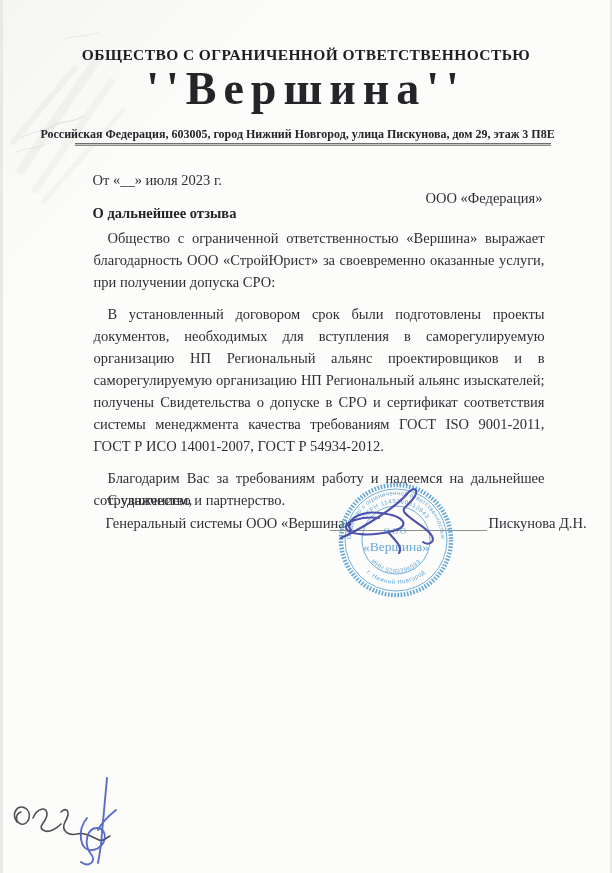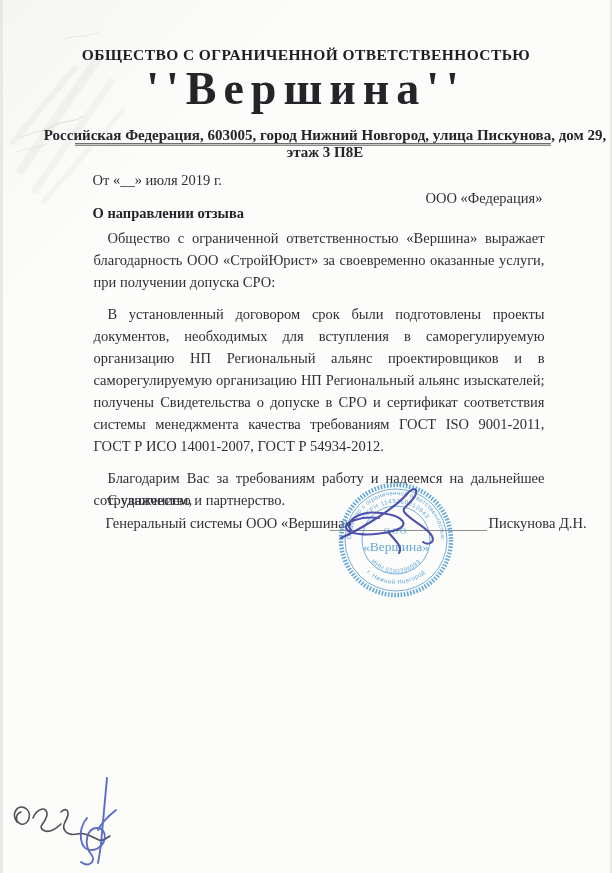--- a/index.html
+++ b/index.html
@@ -8,22 +8,22 @@
     background:#fcfcfa;overflow:hidden;
     font-family:"Liberation Serif","DejaVu Serif",serif;
     color:#2e2f36;
   }
   .scan-shade{position:absolute;inset:0;pointer-events:none;
     background:linear-gradient(135deg, rgba(120,120,110,0.05) 0%, rgba(0,0,0,0) 22%);}
   .org-type{position:absolute;top:46px;left:0;right:0;text-align:center;
     font-weight:bold;font-size:15.5px;letter-spacing:0.4px;color:#1d1e23;}
   .org-name{position:absolute;top:62px;left:0;right:0;text-align:center;
     font-weight:bold;font-size:46px;letter-spacing:7px;color:#242429;}
-  .address{position:absolute;top:127px;left:0;right:0;text-align:center;
-    font-weight:bold;font-size:15px;color:#24252b;padding-left:38px;}
+  .address{position:absolute;top:127px;left:0;right:0;text-align:left;
+    font-weight:bold;font-size:12px;color:#24252b;padding-left:38px;}
   .rule{position:absolute;top:143px;left:72px;width:476px;height:3px;
     background:linear-gradient(to bottom,#6e6e6e 0,#6e6e6e 1px,#c6c6c2 1px,#c6c6c2 2px,#8b8b89 2px,#8b8b89 3px);}
   .inn{position:absolute;top:149px;left:0;right:0;text-align:center;
     font-weight:bold;font-size:14.5px;color:#1f2026;}
   .date-line{position:absolute;top:172px;left:90px;font-size:14.5px;}
   .recipient{position:absolute;top:190px;right:67px;font-size:14.5px;text-align:right;}
   .subject{position:absolute;top:205px;left:90px;font-size:14.5px;font-weight:bold;color:#23242a;}
   .body-text{position:absolute;top:227px;left:91px;width:455px;}
   .body-text p{margin:0 4px 10px 0;text-indent:14px;text-align:justify;
     font-size:14.5px;line-height:22px;}
@@ -53,23 +53,23 @@
     </g>
   </svg>
 
   <div class="scan-shade"></div>
 
   <div class="org-type">ОБЩЕСТВО С ОГРАНИЧЕННОЙ ОТВЕТСТВЕННОСТЬЮ</div>
   <div class="org-name">''Вершина''</div>
   <div class="address">Российская Федерация, 603005, город Нижний Новгород, улица Пискунова, дом 29, этаж 3 П8Е</div>
   <div class="rule"></div>
 
-  <div class="date-line">От «__» июля 2019 г.</div>
+  <div class="date-line">От «__» июля 2023 г.</div>
   <div class="recipient">ООО «Федерация»</div>
-  <div class="subject">О направлении отзыва</div>
+  <div class="subject">О дальнейшее отзыва</div>
 
   <div class="body-text">
     <p>Общество с ограниченной ответственностью «Вершина» выражает благодарность ООО «СтройЮрист» за своевременно оказанные услуги, при получении допуска СРО:</p>
     <p>В установленный договором срок были подготовлены проекты документов, необходимых для вступления в саморегулируемую организацию НП Региональный альянс проектировщиков и в саморегулируемую организацию НП Региональный альянс изыскателей; получены Свидетельства о допуске в СРО и сертификат соответствия системы менеджмента качества требованиям ГОСТ ISO 9001-2011, ГОСТ Р ИСО 14001-2007, ГОСТ Р 54934-2012.</p>
     <p>Благодарим Вас за требованиям работу и надеемся на дальнейшее сотрудничество и партнерство.</p>
   </div>
 
   <div class="closing">С уважением,</div>
   <div class="signer-title">Генеральный системы ООО «Вершина»</div>
   <div class="sig-rule"></div>

